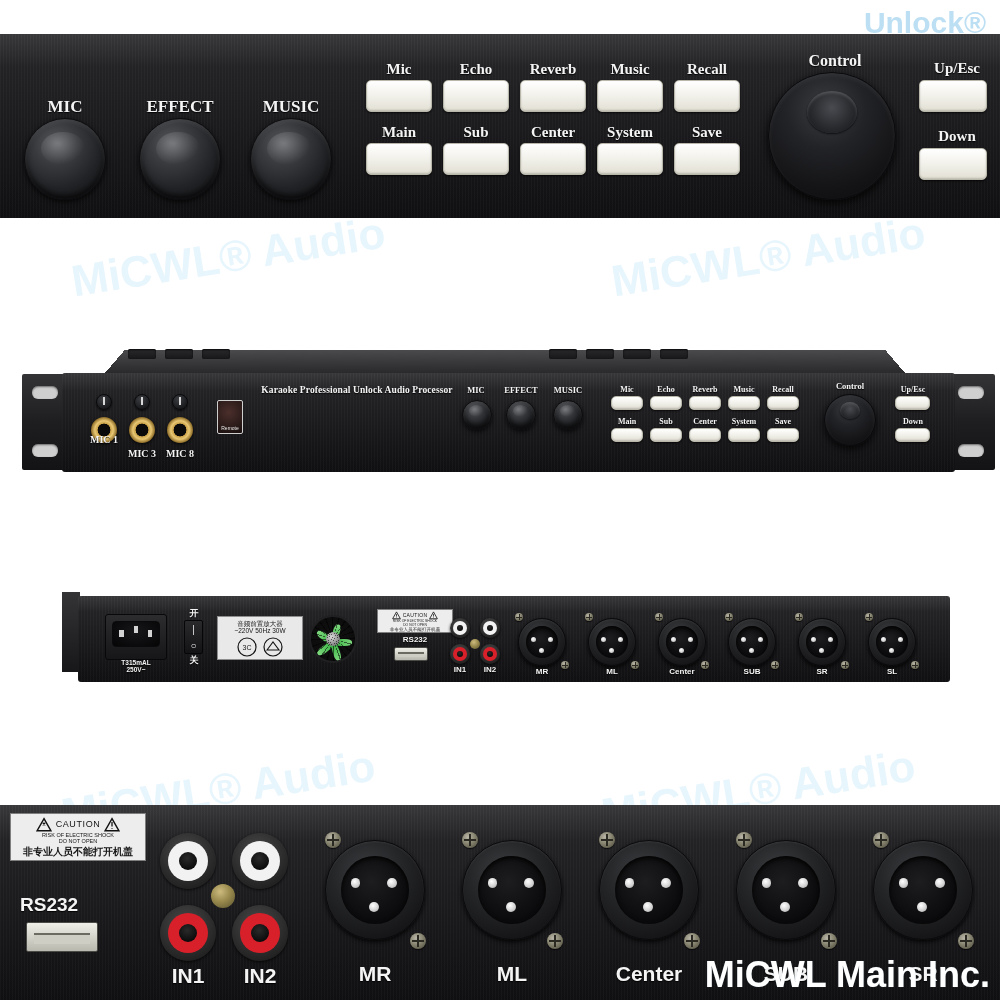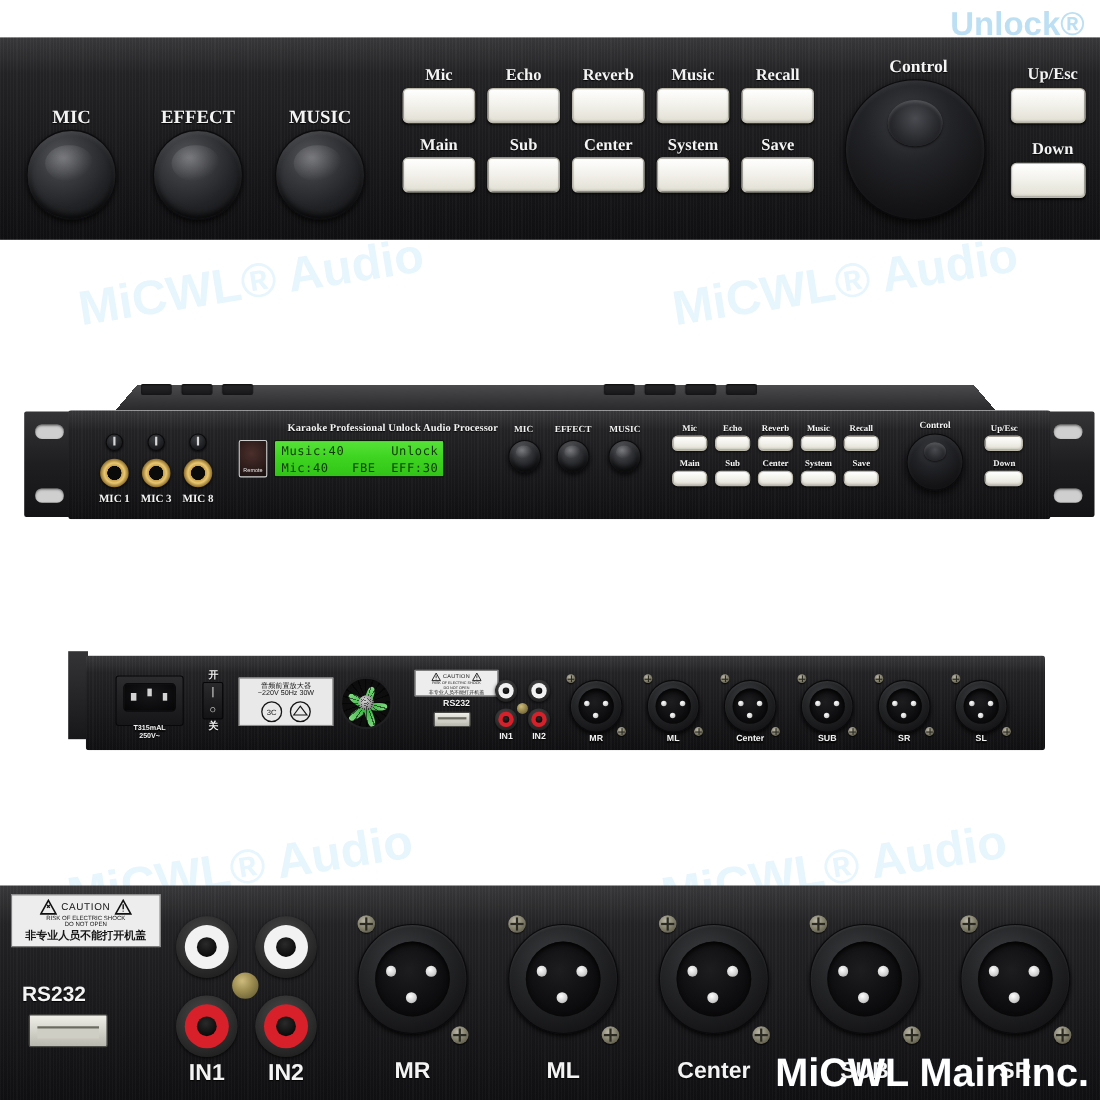--- a/index.html
+++ b/index.html
@@ -384,34 +384,30 @@
 <div class="panel" style="left:62px; top:373px; width:893px; height:99px;">
 
   <div class="trimpot" style="left:34px; top:21px; width:16px; height:16px;"></div>
   <div class="trimpot" style="left:72px; top:21px; width:16px; height:16px;"></div>
   <div class="trimpot" style="left:110px; top:21px; width:16px; height:16px;"></div>
 
   <div class="trsjack" style="left:29px; top:44px; width:26px; height:26px;"></div>
   <div class="trsjack" style="left:67px; top:44px; width:26px; height:26px;"></div>
   <div class="trsjack" style="left:105px; top:44px; width:26px; height:26px;"></div>
 
-  <div class="label" style="left:19px; top:76px; width:46px; font-size:10px;">MIC 1</div>
+  <div class="label" style="left:19px; top:62px; width:46px; font-size:10px;">MIC 1</div>
   <div class="label" style="left:57px; top:76px; width:46px; font-size:10px;">MIC 3</div>
   <div class="label" style="left:95px; top:76px; width:46px; font-size:10px;">MIC 8</div>
 
   <div class="label" style="left:150px; top:13px; width:290px; font-size:9.5px; letter-spacing:.1px;">Karaoke Professional Unlock Audio Processor</div>
 
   <div class="remote" style="left:155px; top:27px; width:26px; height:34px; font-size:5px; padding-bottom:2px;">
     <span>Remote</span>
   </div>
 
-  <div class="lcd" style="left:187px; top:27px; width:155px; height:34px;">
-    <div class="lcd-line" style="font-size:11px; margin-top:1px;">Music:40      Unlock</div>
-    <div class="lcd-line" style="font-size:11px; margin-top:2px;">Mic:40   FBE  EFF:30</div>
-  </div>
 
   <div class="label" style="left:395px; top:13px; width:38px; font-size:8.5px;">MIC</div>
   <div class="knob" style="left:400px; top:27px; width:30px; height:30px;"></div>
 
   <div class="label" style="left:436px; top:13px; width:46px; font-size:8.5px;">EFFECT</div>
   <div class="knob" style="left:444px; top:27px; width:30px; height:30px;"></div>
 
   <div class="label" style="left:484px; top:13px; width:44px; font-size:8.5px;">MUSIC</div>
   <div class="knob" style="left:491px; top:27px; width:30px; height:30px;"></div>
 

